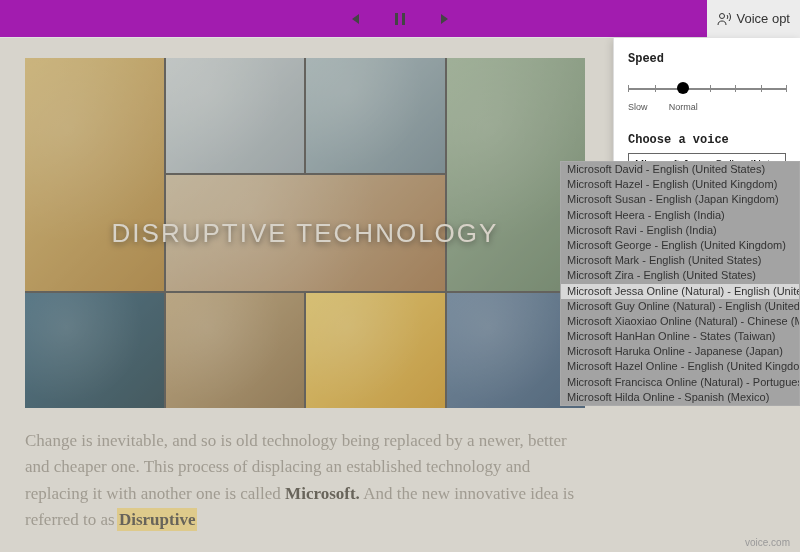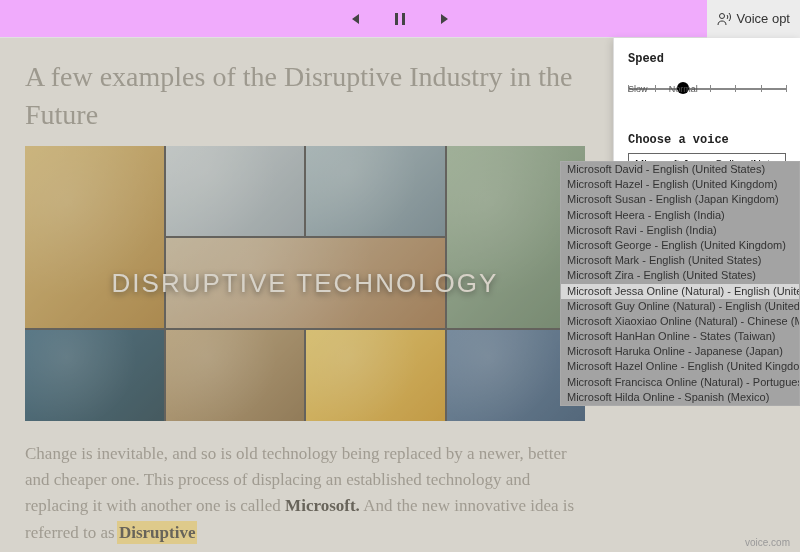--- a/index.html
+++ b/index.html
@@ -8,21 +8,21 @@
       height: 552px;
       font-family: "Segoe UI", Arial, sans-serif;
       background: #f5f3ee;
       position: relative;
       overflow: hidden;
     }
     
     
     .toolbar {
       height: 38px;
-      background: #f0abfc;
+      background: #a21caf;
       display: flex;
       align-items: center;
       border-bottom: 1px solid #e0e0e0;
       position: relative;
     }
     .playback-controls {
       position: absolute;
       left: 50%;
       transform: translateX(-50%);
       display: flex;
@@ -66,21 +66,21 @@
       font-family: "Palatino Linotype", "Book Antiqua", serif;
       font-size: 28px;
       line-height: 1.35;
       color: #9b9890;
       max-width: 560px;
       font-weight: 400;
       margin-bottom: 12px;
     }
     .collage {
       width: 560px;
-      height: 275px;
+      height: 350px;
       position: relative;
       display: grid;
       grid-template-columns: repeat(4, 1fr);
       grid-template-rows: repeat(3, 1fr);
       gap: 2px;
       margin-bottom: 20px;
       background: #444;
     }
     .tile {
       background: linear-gradient(135deg, #b5a68e, #7d8b72);
@@ -172,21 +172,21 @@
       position: absolute;
       width: 12px;
       height: 12px;
       background: #000;
       border-radius: 50%;
       top: 4px;
       transform: translateX(-50%);
     }
     .slider-min, .slider-max, .slider-mid {
       position: absolute;
-      top: 6px;
+      top: 24px;
       font-size: 9px;
       color: #555;
     }
     .slider-min { left: 0; }
     .slider-mid { left: 35%; transform:translateX(-50%);}
     
     .voice-input {
       width: 100%;
       padding: 4px 6px;
       margin-top: 6px;
@@ -253,21 +253,20 @@
     <svg width="14" height="14" viewBox="0 0 14 14">
         <circle cx="5" cy="4" r="2.5" fill="none" stroke="#333" stroke-width="1"></circle>
         <path d="M1 13c0-3 2-4 4-4s4 1 4 4" fill="none" stroke="#333" stroke-width="1"></path>
         <path d="M10 3c1 1 1 3 0 4M12 1c2 2 2 6 0 8" fill="none" stroke="#333" stroke-width="1"></path>
       </svg>
     <span>Voice opt</span>
   </div>
 </div>
 
 <div class="content">
-  <h1 class="article-title">A few examples of the Disruptive Industry in the Future</h1>
 
   <div class="collage">
     <div class="tile t1"></div>
     <div class="tile t2"></div>
     <div class="tile t3"></div>
     <div class="tile t4"></div>
     <div class="tile t5"></div>
     <div class="tile t6"></div>
     <div class="tile t7"></div>
     <div class="tile t8"></div>

